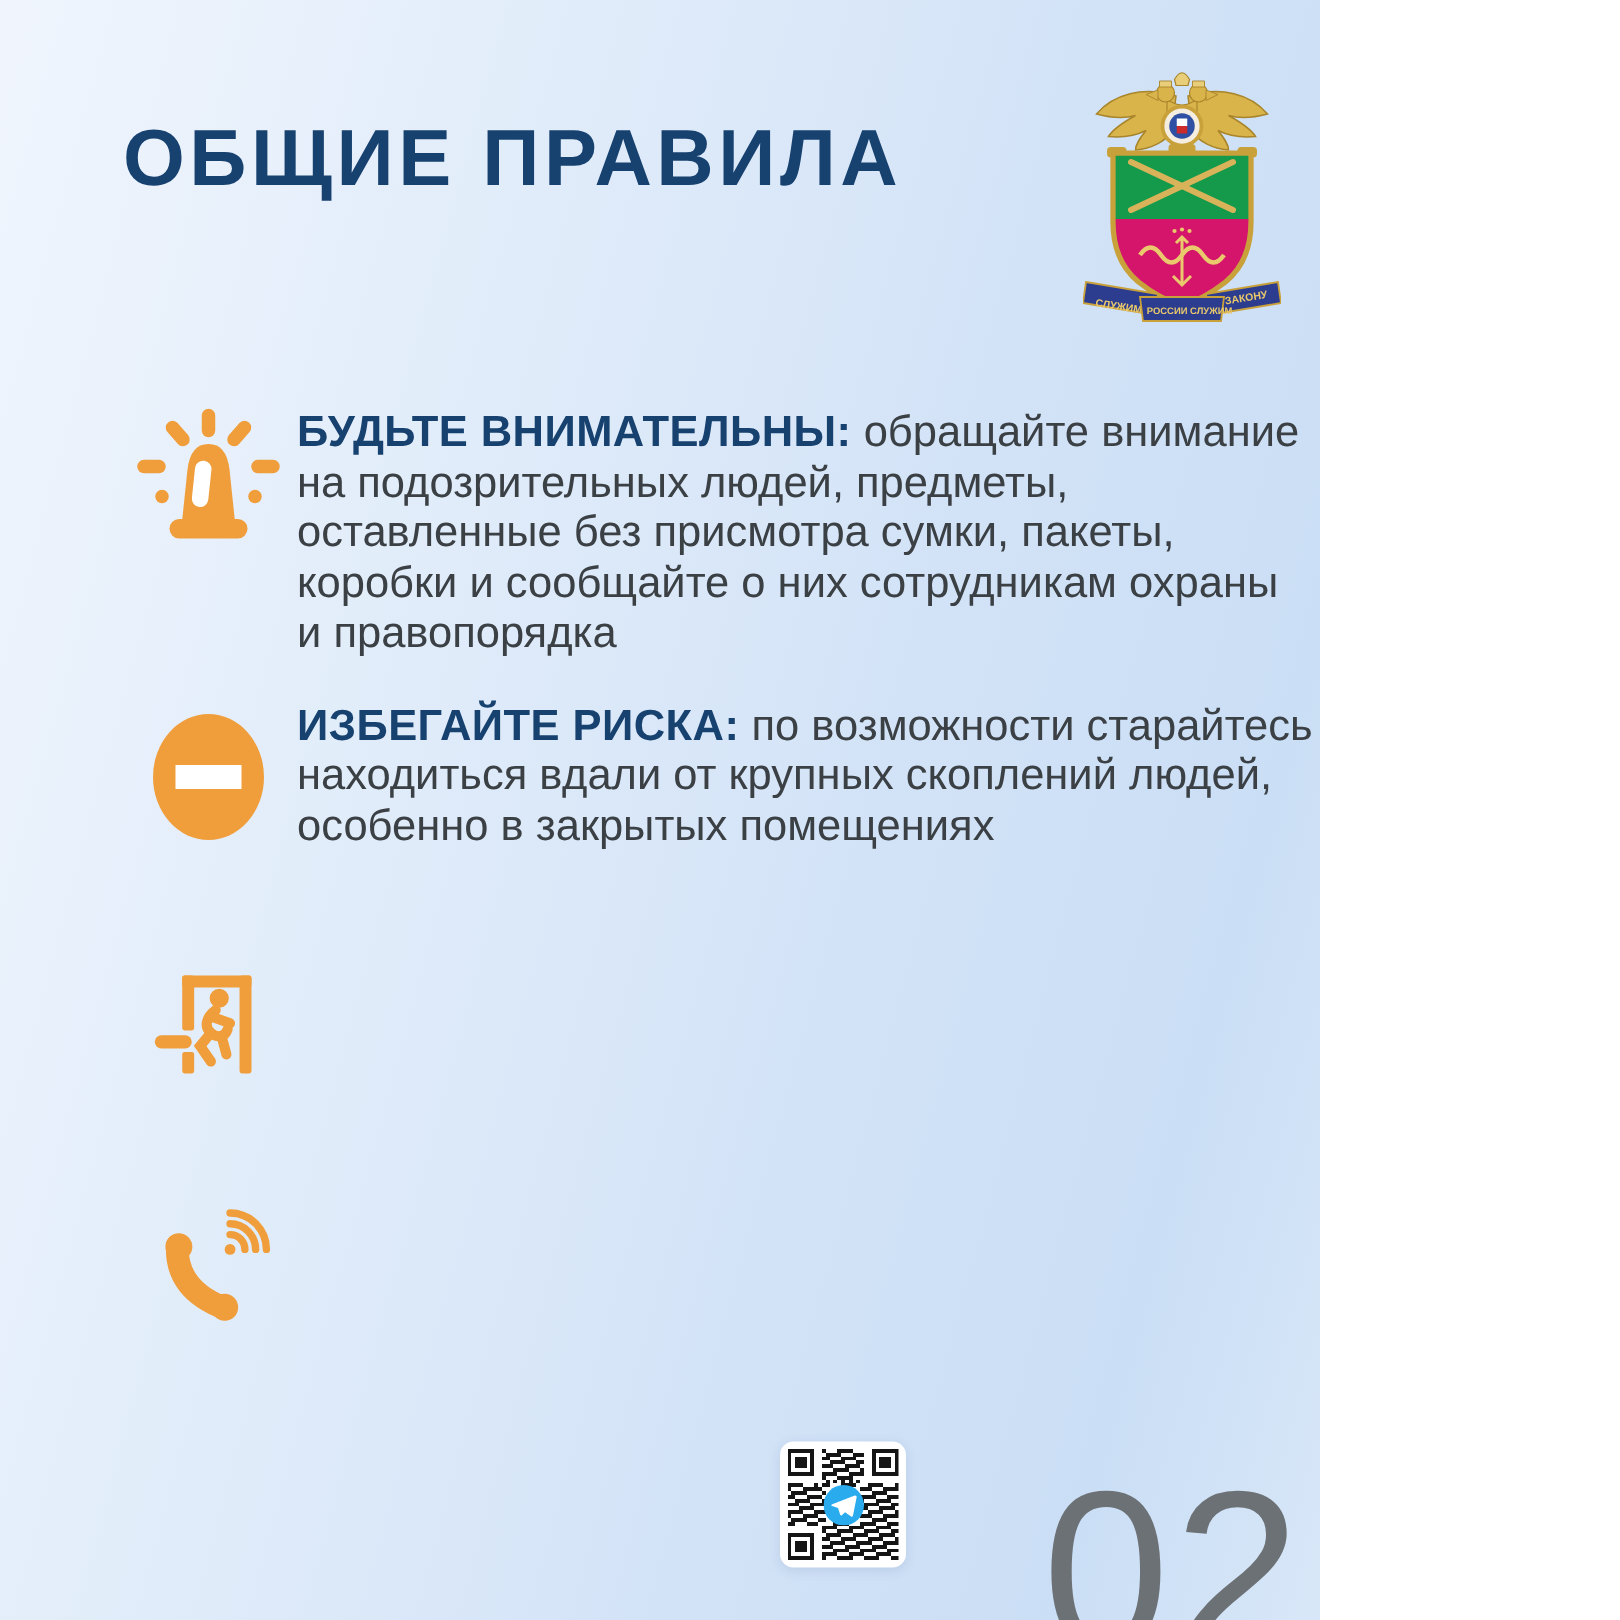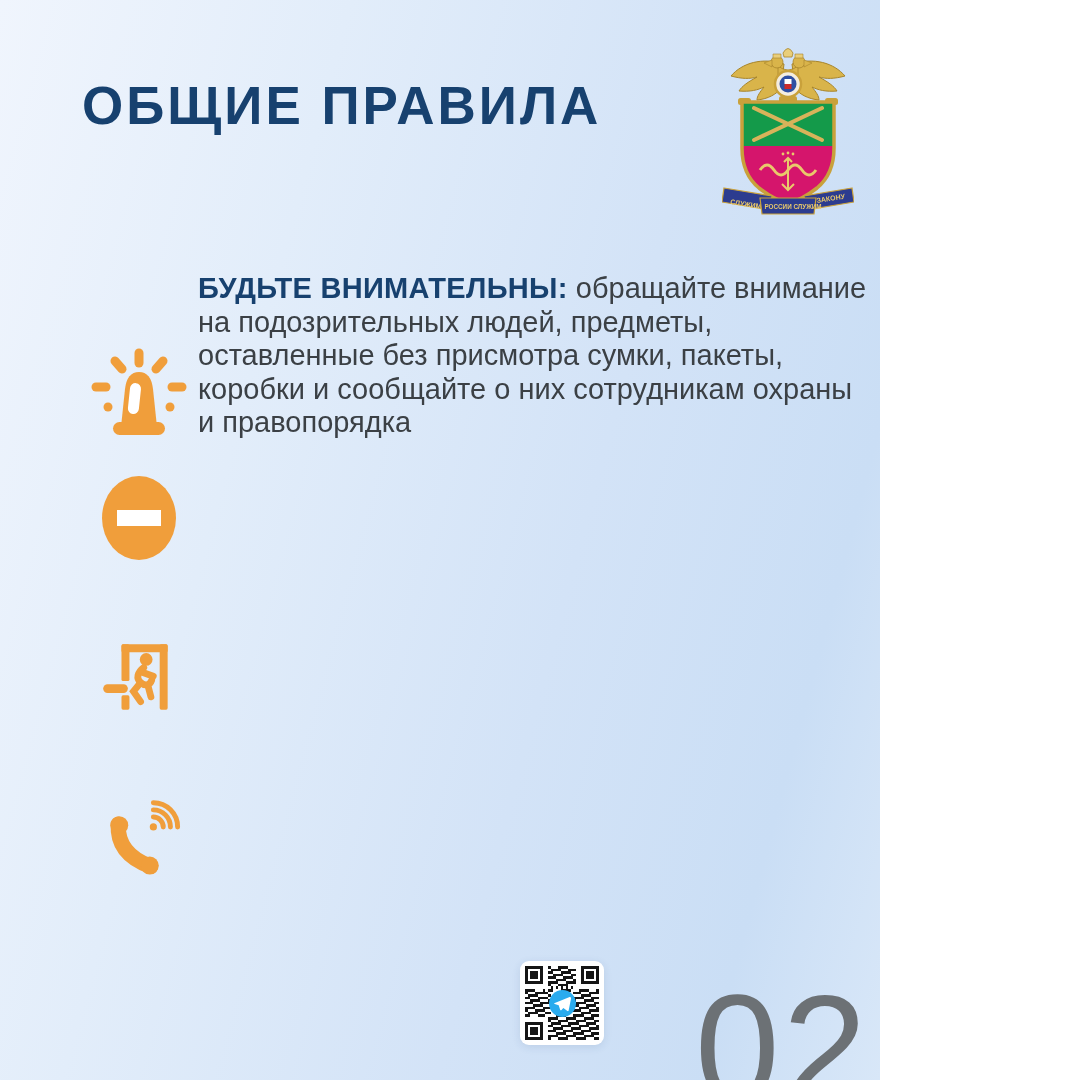--- a/index.html
+++ b/index.html
@@ -12,21 +12,21 @@
   .title{
     position:absolute;left:82px;top:78px;margin:0;
     font-size:53px;line-height:56px;font-weight:bold;letter-spacing:3px;
     color:#17416F;text-transform:uppercase;
   }
   .title span{display:block;}
   
   .emblem{position:absolute;right:26px;top:44px;width:132px;height:172px;}
   
   .rules{position:absolute;left:80px;top:272px;width:960px;}
-  .rule{display:flex;align-items:flex-end;}
+  .rule{display:flex;align-items:flex-start;}
   .rule-1{margin-bottom:28px;}
   .rule-2{margin-bottom:76px;}
   .rule-3{margin-bottom:84px;}
   .rule-icon{flex:0 0 118px;display:flex;justify-content:center;}
   .rule p{margin:0;font-size:29px;line-height:33.5px;color:#3B4045;}
   .rule p strong{color:#17416F;font-weight:bold;letter-spacing:0.3px;}
   .rule-text{white-space:pre-line;}
   
   .qr-card{
     position:absolute;left:520px;top:961px;width:84px;height:84px;
@@ -127,20 +127,23 @@
 и правопорядка</span></p>
     </section>
 
     <section class="rule rule-2">
       <div class="rule-icon" style="margin-top:6px;">
         <svg width="78" height="88" viewBox="0 0 78 88">
           <ellipse cx="39" cy="44" rx="37" ry="42" fill="#F09E3B"></ellipse>
           <rect x="17" y="36" width="44" height="16" fill="#FFFFFF"></rect>
         </svg>
       </div>
+      <p><strong>ИЗБЕГАЙТЕ РИСКА:</strong> <span class="rule-text">по возможности старайтесь
+находиться вдали от крупных скоплений людей,
+особенно в закрытых помещениях</span></p>
     </section>
 
     <section class="rule rule-3">
       <div class="rule-icon">
         <svg width="80" height="78" viewBox="0 0 100 98">
           <g fill="#F09E3B">
             <rect x="28" y="8" width="58" height="10" rx="2"></rect>
             <rect x="76" y="8" width="10" height="82" rx="2"></rect>
             <rect x="28" y="8" width="10" height="46" rx="2"></rect>
             <rect x="28" y="72" width="10" height="18" rx="2"></rect>

